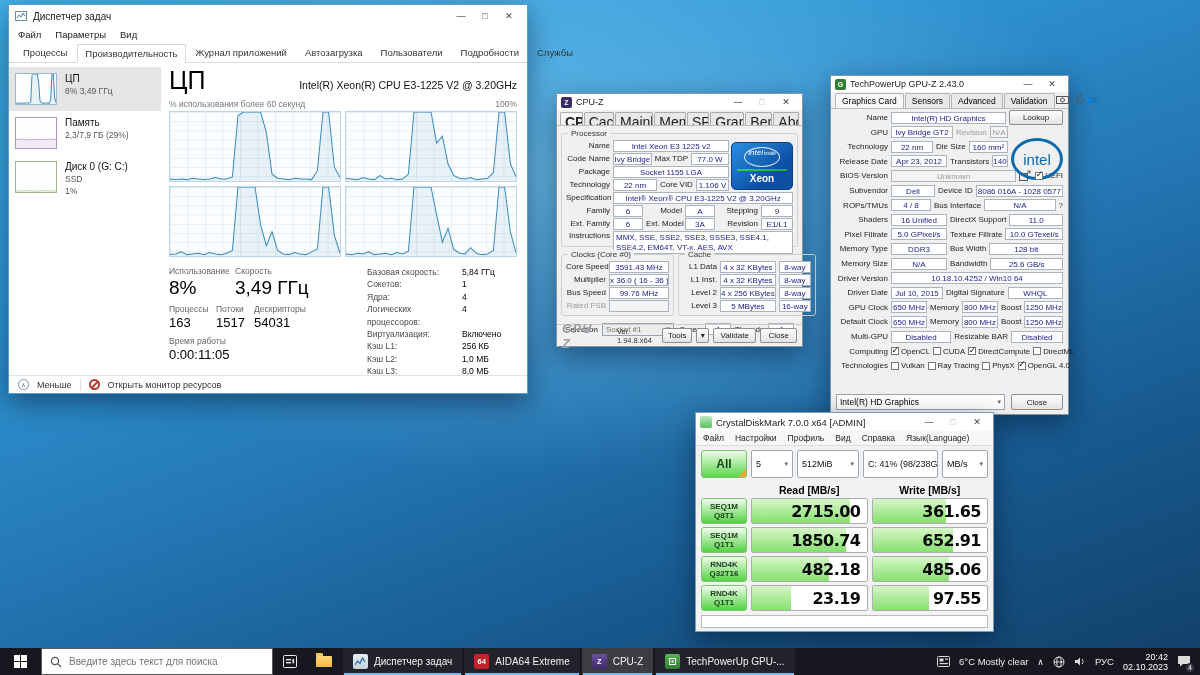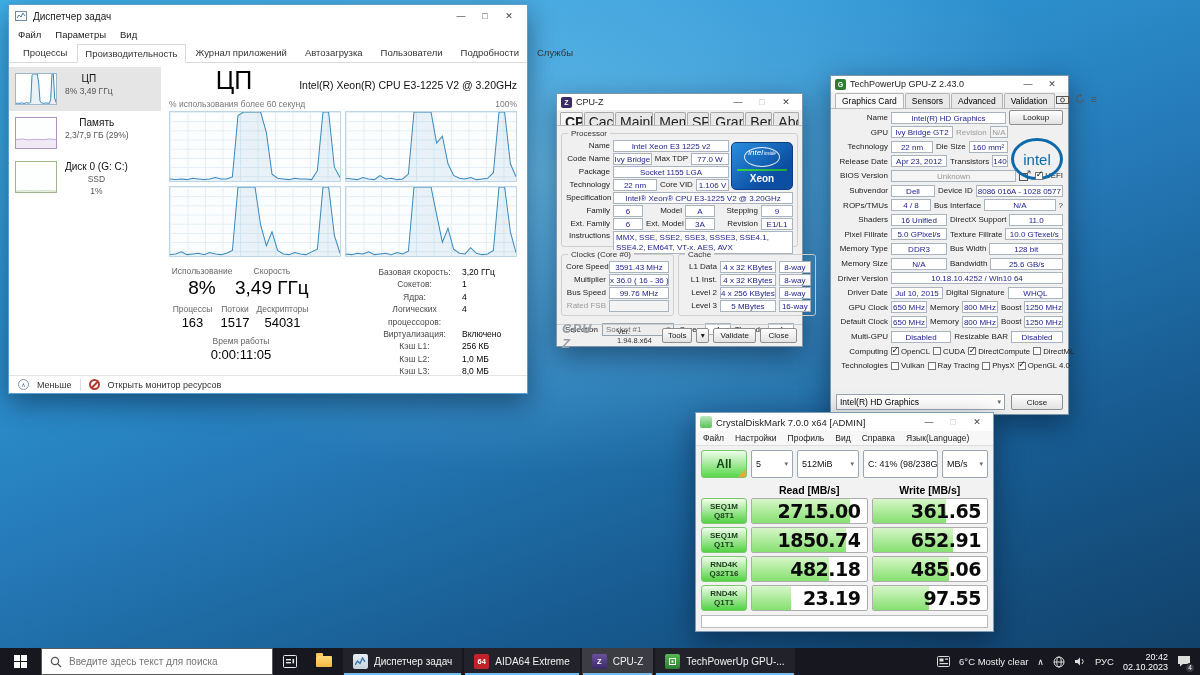--- a/index.html
+++ b/index.html
@@ -14,21 +14,21 @@
 
   
   #taskman { left:8px; top:4px; width:520px; height:390px; background:#fff; border:1px solid #5ba0cf; z-index:1; }
   .tm-titlebar { height:22px; display:flex; align-items:center; gap:6px; padding:0 6px; background:#fff; }
   .tm-appicon { width:12px; height:12px; flex:none; }
   .tm-title { font-size:10px; color:#222; flex:1; }
   .tm-menubar { display:flex; gap:14px; padding:0 9px; height:15px; align-items:center; font-size:9.5px; color:#222; }
   .tm-tabs { display:flex; align-items:flex-end; height:21px; padding:0 6px; border-bottom:1px solid #d9d9d9; gap:2px; }
   .tmtab { font-size:9.5px; color:#333; padding:3px 7px; border:1px solid transparent; white-space:nowrap; }
   .tmtab.active { border-color:#d9d9d9 #d9d9d9 #fff; background:#fff; margin-bottom:-1px; }
-  .tm-body { display:flex; height:314px;text-align:center; }
+  .tm-body { display:flex; height:314px; }
   .tm-side { width:152px; flex:none; padding-top:4px; }
   .sbitem { display:flex; gap:8px; padding:6px 6px; align-items:flex-start; }
   .sbitem.active { background:#e5e5e5; }
   .thumb { width:42px; height:32px; background:#fdfefe; border:1px solid #9db8ca; position:relative; flex:none; }
   .thumb.mem { border-color:#b094c0; } .thumb.disk { border-color:#9fb687; }
   .thumb svg { position:absolute; inset:0; width:100%; height:100%; }
   .sb-t1 { font-size:10px; color:#111; } .sb-t2 { font-size:8.5px; color:#555; margin-top:2px; }
   .tm-main { flex:1; padding:2px 10px 0 8px; position:relative; overflow:hidden; }
   .tm-hrow { display:flex; align-items:flex-end; }
   .tm-h1 { font-size:25px; font-weight:400; color:#000; line-height:30px; flex:1; }
@@ -129,21 +129,21 @@
   .cdm-dd { background:#fff; border:1px solid #9aa7b2; display:flex; align-items:center; font-size:9px; color:#111; padding:0 4px; border-radius:2px; white-space:nowrap; overflow:hidden; }
   .cdw0 { width:42px; flex:none; } .cdw1 { width:62px; flex:none; } .cdw3 { width:46px; flex:none; }
   .cdm-headers { display:flex; gap:4px; margin:1px 5px; height:15px; align-items:center; }
   .cdm-hspace { width:46px; flex:none; }
   .cdm-h { flex:1; text-align:center; font-weight:bold; font-size:10.5px; color:#000; }
   .cdm-rows { margin:0 5px; display:flex; flex-direction:column; gap:3px; }
   .cdm-row { display:flex; gap:4px; height:26px; }
   .cdm-lbl { width:46px; flex:none; background:linear-gradient(#f0fdeb,#54d244); border:1px solid #7cc66e; border-radius:3px; display:flex; flex-direction:column; align-items:center; justify-content:center; font-size:8px; font-weight:bold; color:#1d3a1d; line-height:9.5px; }
   .cdm-cell { flex:1; position:relative; background:#fff; border:1px solid #adadad; border-radius:2px; overflow:hidden; }
   .cdm-bar { position:absolute; left:0; top:0; bottom:0; width:0; background:linear-gradient(#d7f6c9,#86e070); }
-  .cdm-val { position:absolute; right:6px; top:0; bottom:0; display:flex; align-items:center; font-size:19px; font-weight:bold; color:#0a0a0a; font-family:"DejaVu Sans",sans-serif; letter-spacing:-0.5px;text-align:center; }
+  .cdm-val { position:absolute; right:6px; top:0; bottom:0; display:flex; align-items:center; font-size:16px; font-weight:bold; color:#0a0a0a; font-family:"DejaVu Sans",sans-serif; letter-spacing:-0.5px;text-align:center; }
   .cdm-status { margin:4px 5px; height:13px; background:#fff; border:1px solid #bbb; }
 
   
   .taskbar { position:absolute; left:0; bottom:0; width:100%; height:27px; background:#17171f; display:flex; align-items:stretch; z-index:50; }
   .tb-start { width:41px; display:flex; align-items:center; justify-content:center; }
   .winlogo { width:13px; height:13px; display:grid; grid-template-columns:6px 6px; grid-template-rows:6px 6px; gap:1px; }
   .winlogo i { background:#fff; }
   .tb-search { width:232px; background:#fff; border:1px solid #5a5a5a; display:flex; align-items:center; gap:7px; padding:0 8px; }
   .tb-search input { border:none; outline:none; flex:1; font-size:10px; color:#222; background:transparent; font-family:inherit; min-width:0; }
   .tb-btn { width:34px; display:flex; align-items:center; justify-content:center; }
@@ -298,21 +298,21 @@
               </span>
             </div>
             <div class="uprow">
               <div class="sl">Время работы</div>
               <div class="sv2">0:00:11:05</div>
             </div>
           </div>
           <div class="tm-stats-right">
             <div class="irow">
                 <span class="il">Базовая скорость:</span>
-                <span class="iv">3,20 ГГц</span>
+                <span class="iv">5,84 ГГц</span>
               </div>
             <div class="irow">
                 <span class="il">Сокетов:</span>
                 <span class="iv">1</span>
               </div>
             <div class="irow">
                 <span class="il">Ядра:</span>
                 <span class="iv">4</span>
               </div>
             <div class="irow">

